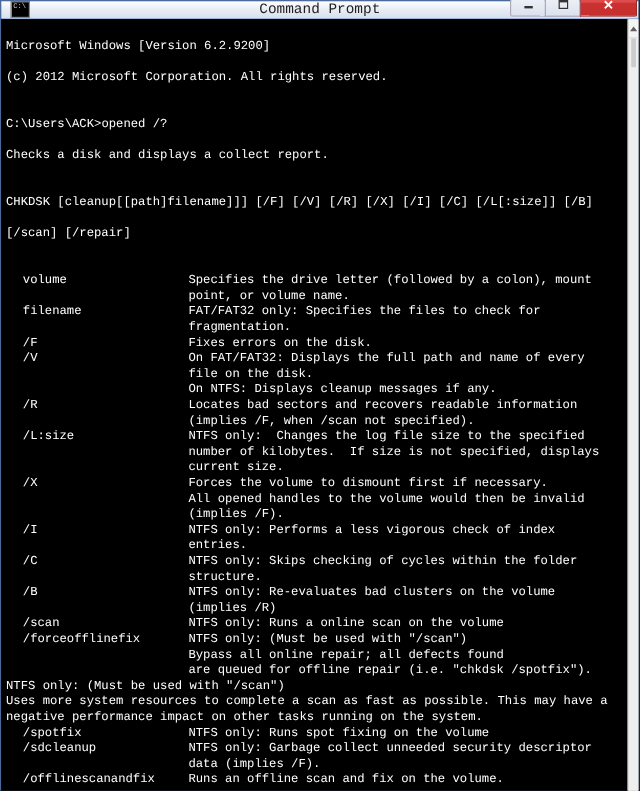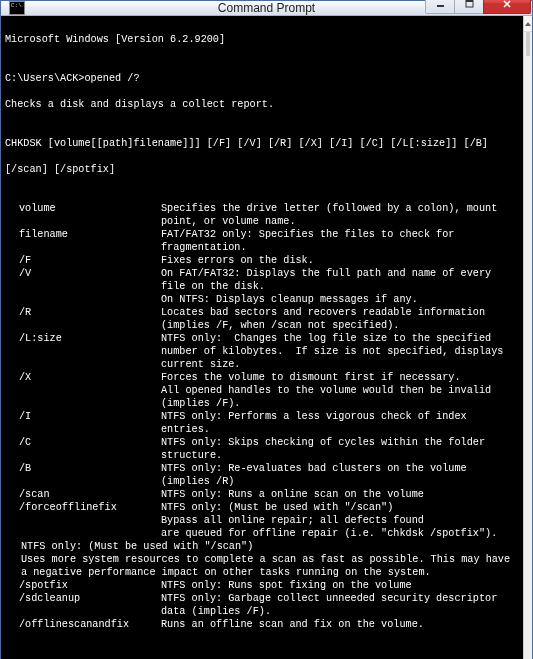--- a/index.html
+++ b/index.html
@@ -42,21 +42,21 @@
     font-size: 6px;
     position: absolute;
     left: 1px;
     top: 1px;
     line-height: 6px;
   }
   .titlebar-title {
     position: absolute;
     left: 50%;
     transform: translateX(-50%);
-    font-family: Liberation Sans, sans-serif;
+    font-family: Liberation Mono, monospace;
     font-size: 12px;
     color: #222;
   }
   .titlebar-buttons {
     margin-left: auto;
     display: flex;
     height: 20px;
     margin-right: 1px;
     margin-top: -8px;
   }
@@ -122,23 +122,23 @@
   }
   .sb-thumb {
     position: absolute;
     left: 2px;
     right: 2px;
     top: 0;
     height: 24px;
     background: #cdcdcd;
     border-radius: 1px;
   }
-  .row { display: flex; }
+  .row { display: flex; gap: 12px; }
   .opt-name { width: 140px; flex: 0 0 140px; padding-left: 14px; }
-  .opt-desc { flex: 1 1 auto; padding-right: 2px; margin-left: 16px; }
+  .opt-desc { flex: 1 1 auto; padding-right: 2px; }
   .mt { margin-top: 13px; }
 </style>
 </head>
 <body>
 
 <div class="window">
 
   <div class="titlebar">
     <div class="titlebar-icon"></div>
     <div class="titlebar-title">Command Prompt</div>
@@ -158,24 +158,25 @@
         <svg width="10" height="10" viewBox="0 0 10 10">
             <path d="M2 2 L8 8 M8 2 L2 8" stroke="#fff" stroke-width="1.6"></path>
           </svg>
       </div>
     </div>
   </div>
 
   <div class="client">
     <div class="terminal">
 <div>Microsoft Windows [Version 6.2.9200]</div>
+<div>(c) 2012 Microsoft Corporation. All rights reserved.</div>
 <div class="mt"><span>C:\Users\ACK&gt;</span><span>opened /?</span></div>
 <div>Checks a disk and displays a collect report.</div>
-<div class="mt">CHKDSK [volume[[path]filename]]] [/F] [/V] [/R] [/X] [/I] [/C] [/L[:size]] [/B]</div>
-<div>[/scan] [/spotfix]</div>
+<div class="mt">CHKDSK [cleanup[[path]filename]]] [/F] [/V] [/R] [/X] [/I] [/C] [/L[:size]] [/B]</div>
+<div>[/scan] [/repair]</div>
 <div id="options-block" class="mt"><div class="row"><div class="opt-name">volume</div><div class="opt-desc">Specifies the drive letter (followed by a colon), mount point, or volume name.</div></div><div class="row"><div class="opt-name">filename</div><div class="opt-desc">FAT/FAT32 only: Specifies the files to check for fragmentation.</div></div><div class="row"><div class="opt-name">/F</div><div class="opt-desc">Fixes errors on the disk.</div></div><div class="row"><div class="opt-name">/V</div><div class="opt-desc">On FAT/FAT32: Displays the full path and name of every file on the disk.
 On NTFS: Displays cleanup messages if any.</div></div><div class="row"><div class="opt-name">/R</div><div class="opt-desc">Locates bad sectors and recovers readable information (implies /F, when /scan not specified).</div></div><div class="row"><div class="opt-name">/L:size</div><div class="opt-desc">NTFS only:  Changes the log file size to the specified number of kilobytes.  If size is not specified, displays current size.</div></div><div class="row"><div class="opt-name">/X</div><div class="opt-desc">Forces the volume to dismount first if necessary.
 All opened handles to the volume would then be invalid (implies /F).</div></div><div class="row"><div class="opt-name">/I</div><div class="opt-desc">NTFS only: Performs a less vigorous check of index entries.</div></div><div class="row"><div class="opt-name">/C</div><div class="opt-desc">NTFS only: Skips checking of cycles within the folder structure.</div></div><div class="row"><div class="opt-name">/B</div><div class="opt-desc">NTFS only: Re-evaluates bad clusters on the volume (implies /R)</div></div><div class="row"><div class="opt-name">/scan</div><div class="opt-desc">NTFS only: Runs a online scan on the volume</div></div><div class="row"><div class="opt-name">/forceofflinefix</div><div class="opt-desc">NTFS only: (Must be used with "/scan")
 Bypass all online repair; all defects found
 are queued for offline repair (i.e. "chkdsk /spotfix").</div></div><div class="row"><div class="opt-desc">NTFS only: (Must be used with "/scan")
 Uses more system resources to complete a scan as fast as possible. This may have a negative performance impact on other tasks running on the system.</div></div><div class="row"><div class="opt-name">/spotfix</div><div class="opt-desc">NTFS only: Runs spot fixing on the volume</div></div><div class="row"><div class="opt-name">/sdcleanup</div><div class="opt-desc">NTFS only: Garbage collect unneeded security descriptor data (implies /F).</div></div><div class="row"><div class="opt-name">/offlinescanandfix</div><div class="opt-desc">Runs an offline scan and fix on the volume.</div></div></div>
 
     </div>
 
     <div class="scrollbar">

